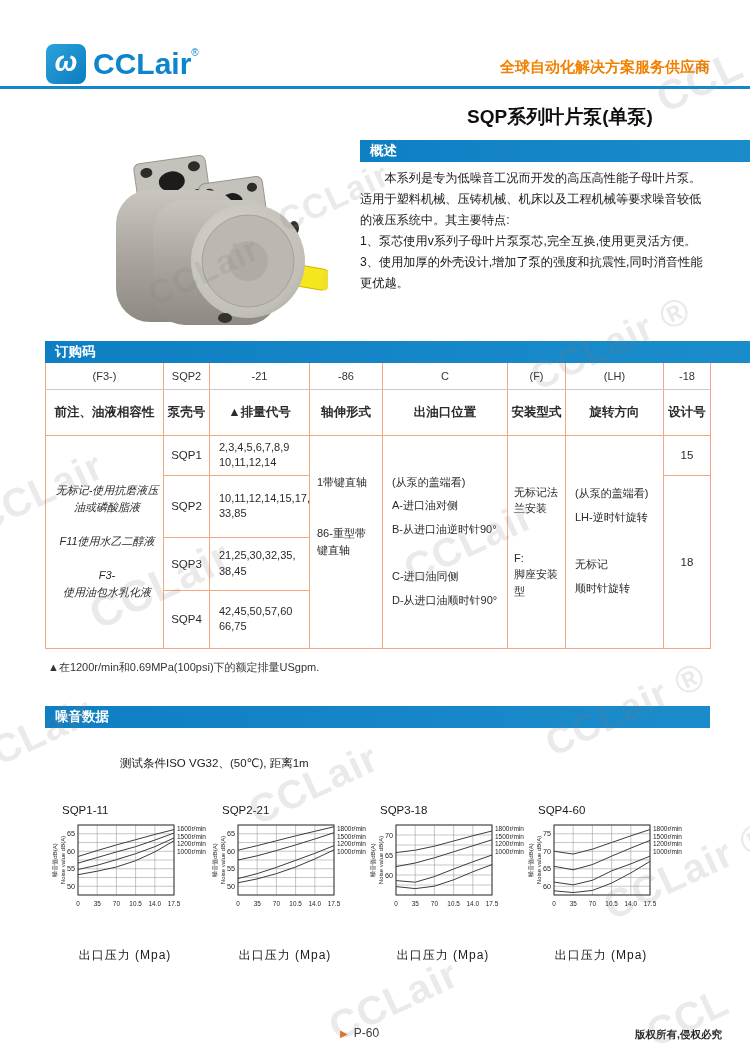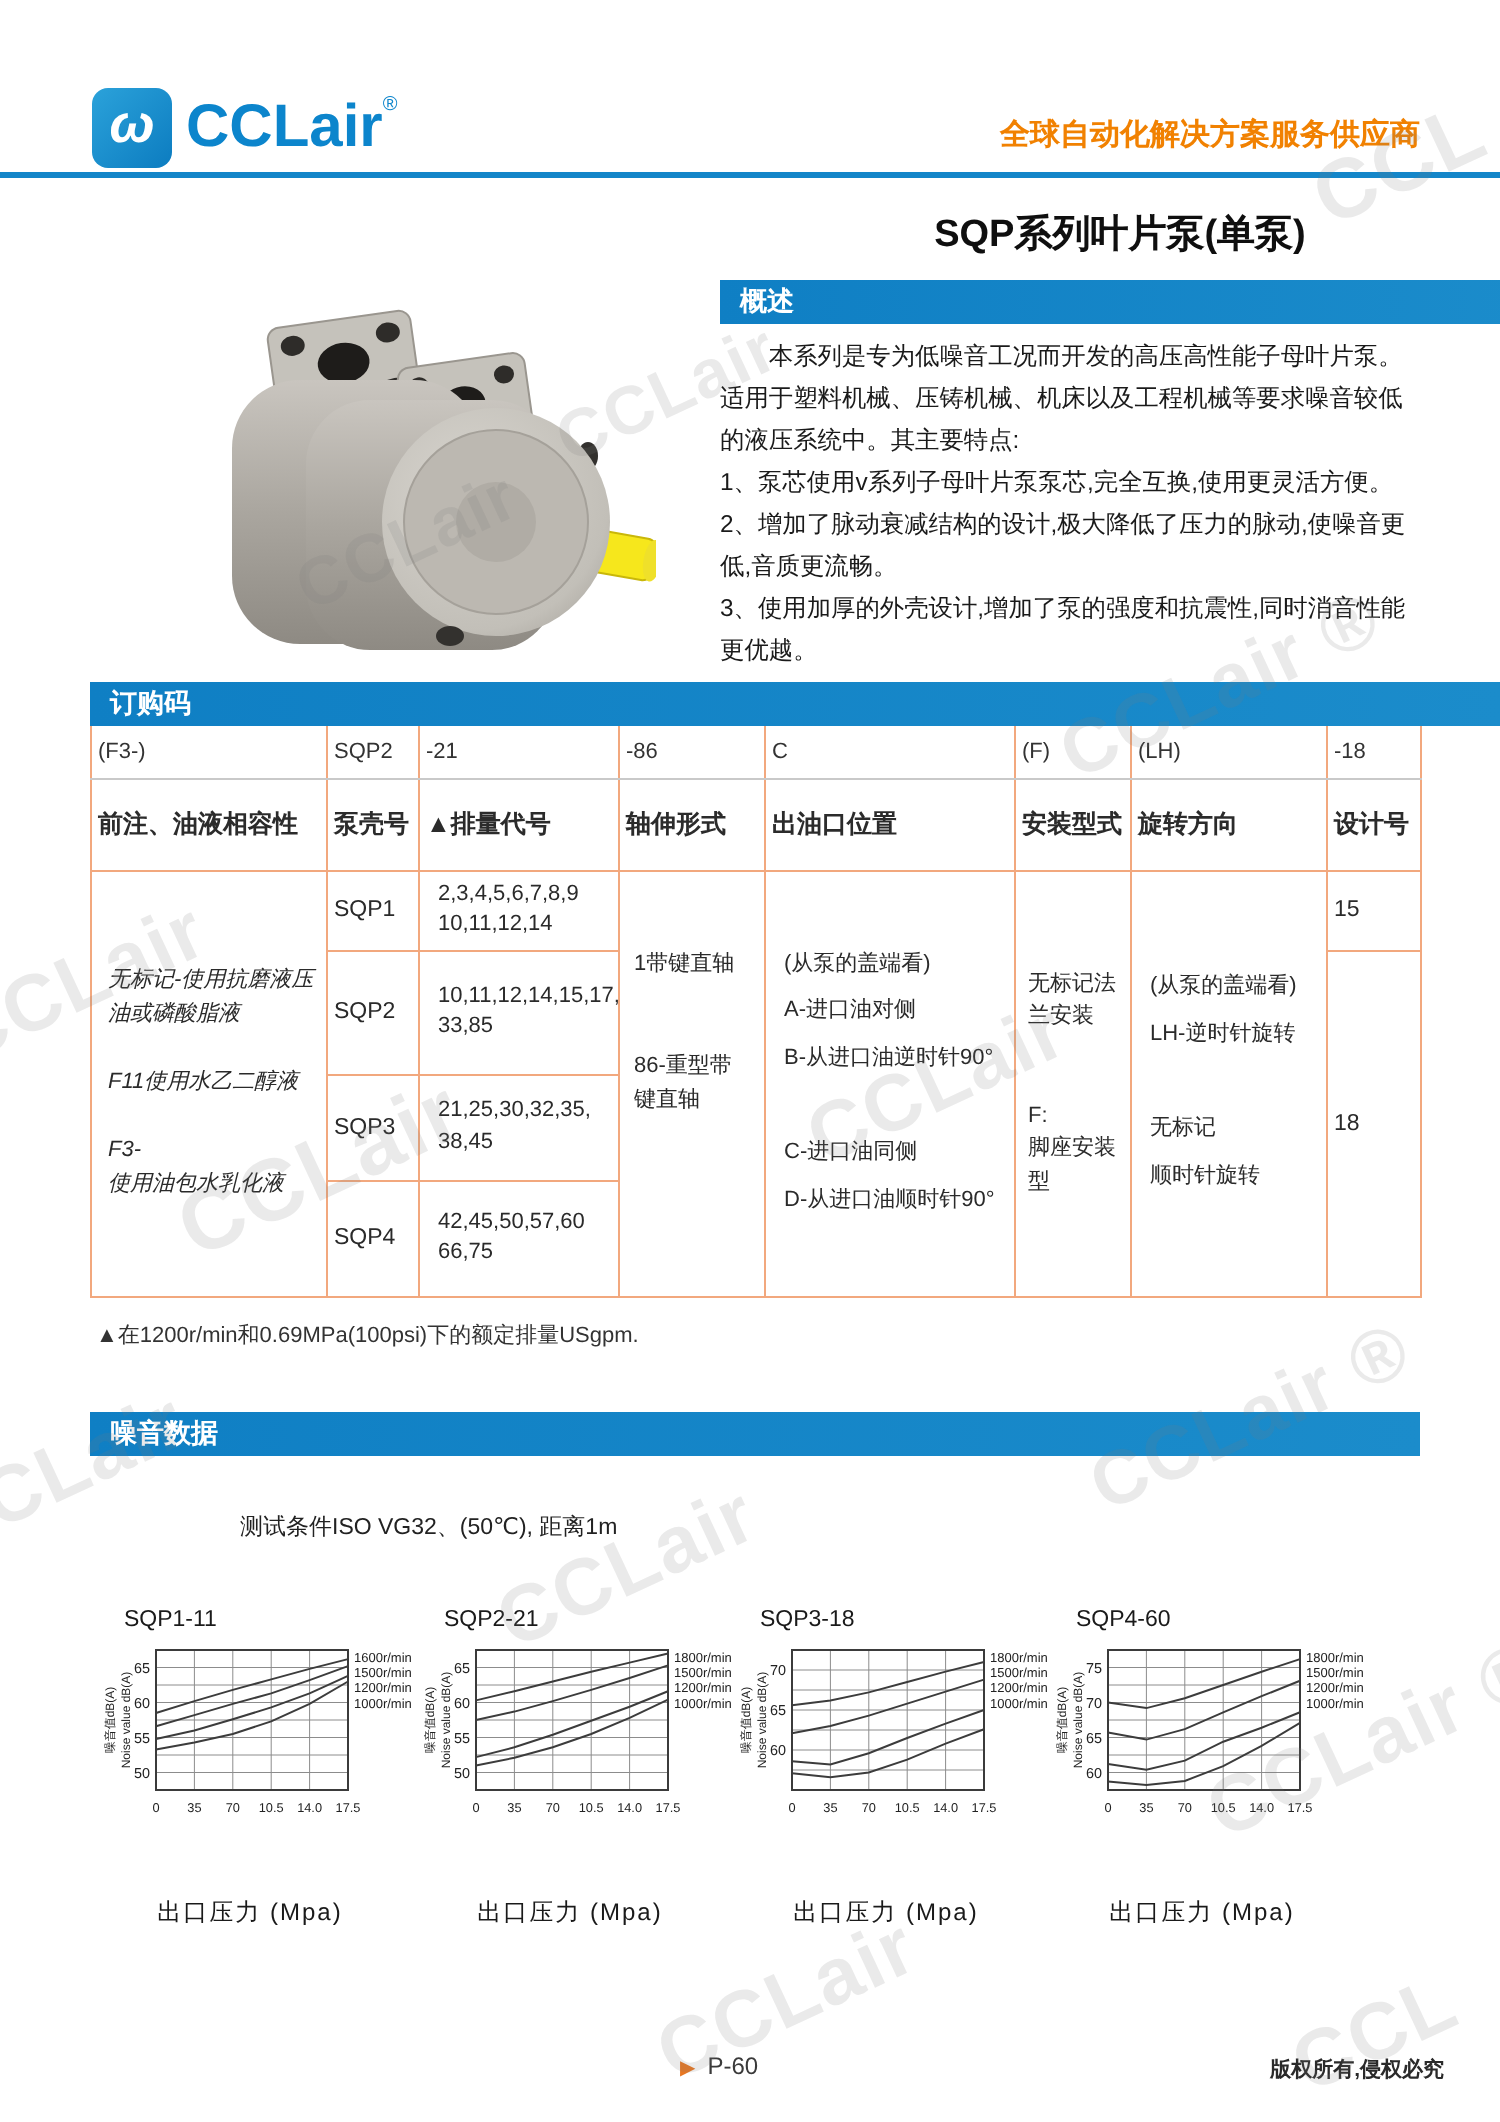--- a/index.html
+++ b/index.html
@@ -23,21 +23,21 @@
   #bar-ordering{left:45px;top:341px;width:706px;}
   #bar-noise{left:45px;top:706px;width:665px;}
   
   .overview-text{position:absolute;left:360px;top:168px;width:352px;font-size:12.2px;line-height:21px;color:#1a1a1a;}
   .overview-text p{margin:0 0 0 0;text-indent:2em;}
   .overview-text .feat{text-indent:0;}
   
   .pump{position:absolute;left:98px;top:148px;}
   
   .order-table{position:absolute;left:45px;top:363px;width:665px;border-collapse:collapse;table-layout:fixed;}
-  .order-table td{border:1px solid #f2a87e;font-size:11px;color:#2a2a2a;text-align:left;vertical-align:middle;
+  .order-table td{border:1px solid #f2a87e;font-size:11px;color:#2a2a2a;text-align:center;vertical-align:middle;
                   box-sizing:border-box;padding:2px 3px;}
   .order-table tr.r-codes{height:26px;}
   .order-table tr.r-codes td{border-top:none;border-bottom:1px solid #c9c9c9;font-size:11px;color:#333;}
   .order-table tr.r-labels{height:46px;}
   .order-table tr.r-labels td{font-size:12.5px;font-weight:bold;color:#2b2b2b;}
   .order-table tr.r1{height:40px;} .order-table tr.r2{height:62px;}
   .order-table tr.r3{height:53px;} .order-table tr.r4{height:58px;}
   .pre{white-space:pre-line;}
   .c-fluid{text-align:left;padding-left:8px !important;line-height:1.55;font-style:italic;}
   .c-model{font-size:11.5px !important;}
@@ -123,21 +123,20 @@
       <circle cx="150" cy="113" r="46" fill="#bcb8b1" stroke="#a5a19a"></circle>
       <circle cx="150" cy="113" r="20" fill="#b0aca5"></circle>
       <ellipse cx="127" cy="170" rx="7" ry="5" fill="#33312e"></ellipse>
     </svg>
   </div>
 
   <div class="sec-bar" id="bar-overview">概述</div>
   <div class="overview-text">
     <p>本系列是专为低噪音工况而开发的高压高性能子母叶片泵。适用于塑料机械、压铸机械、机床以及工程机械等要求噪音较低的液压系统中。其主要特点:</p>
     <p class="feat">1、泵芯使用v系列子母叶片泵泵芯,完全互换,使用更灵活方便。</p>
-    <p class="feat">2、增加了脉动衰减结构的设计,极大降低了压力的脉动,使噪音更低,音质更流畅。</p>
     <p class="feat">3、使用加厚的外壳设计,增加了泵的强度和抗震性,同时消音性能更优越。</p>
   </div>
 
   <div class="sec-bar" id="bar-ordering">订购码</div>
   <table class="order-table">
     <colgroup>
       <col style="width:118px">
         <col style="width:46px">
         <col style="width:100px">
         <col style="width:73px">

